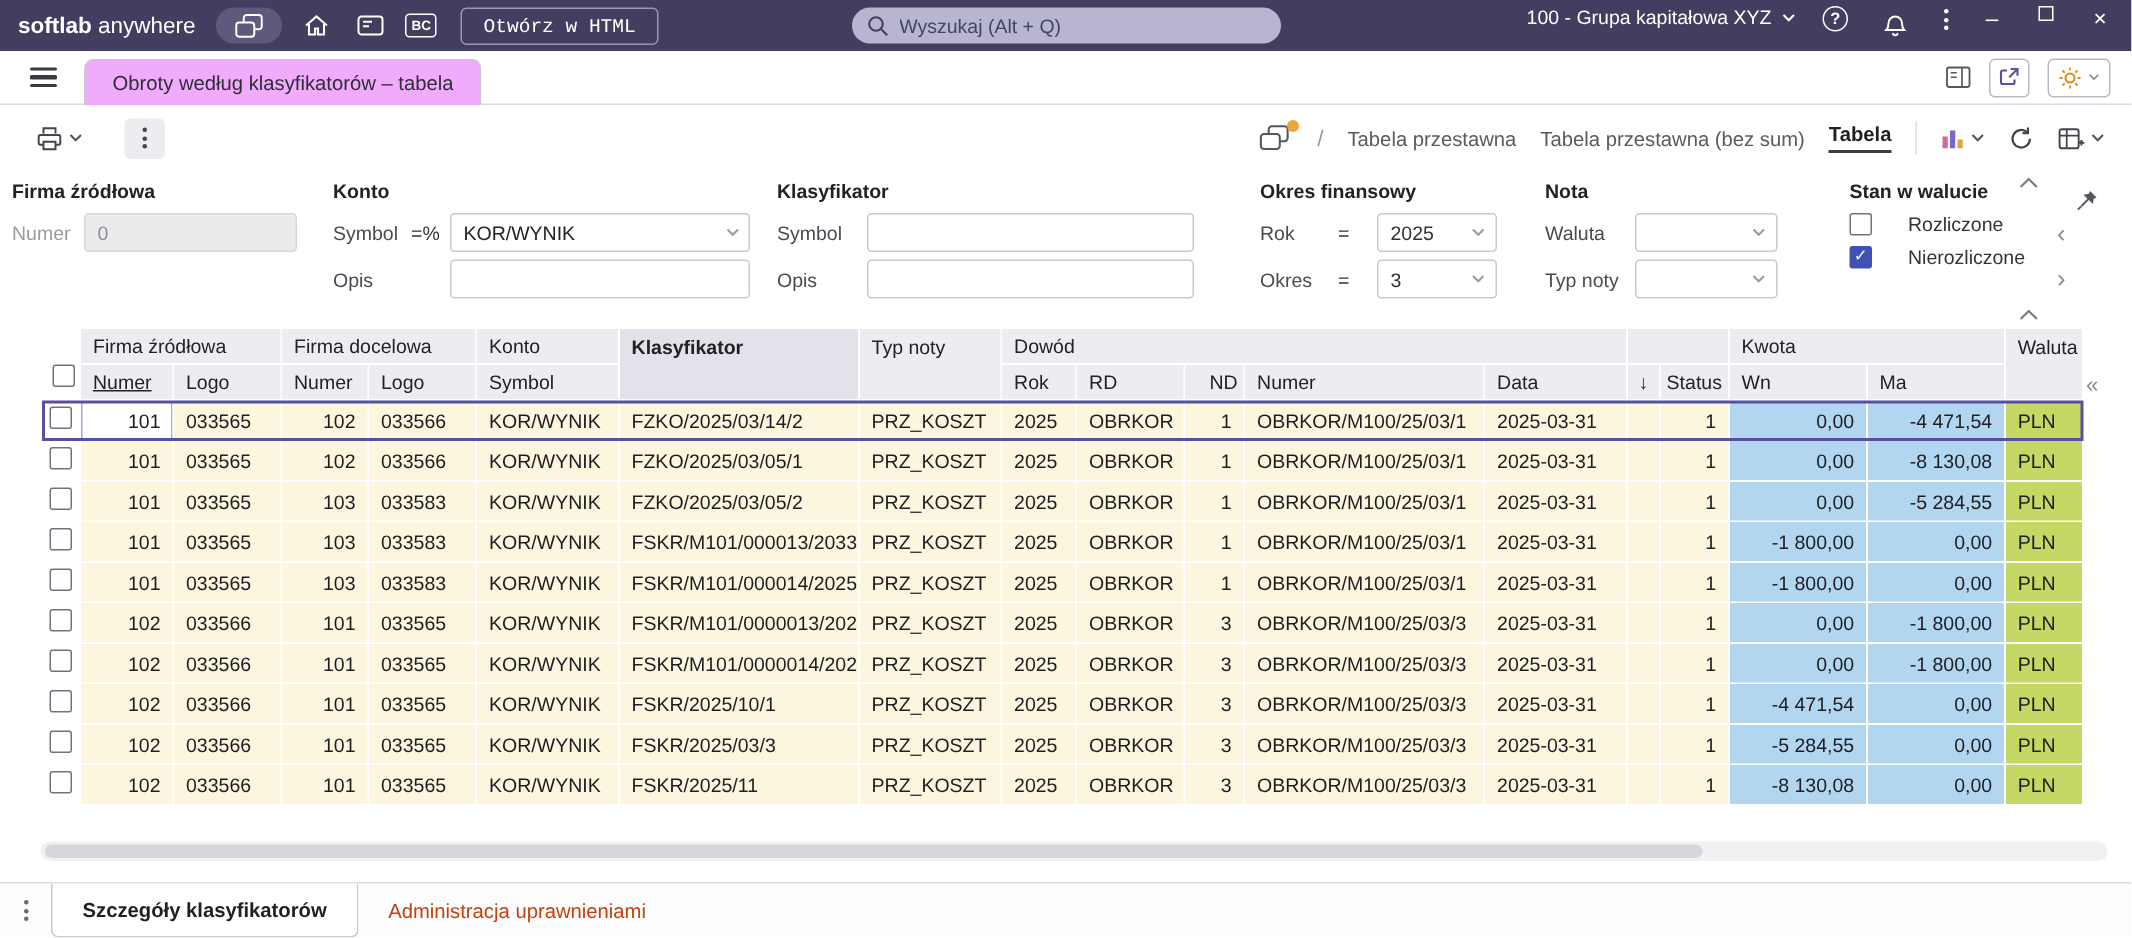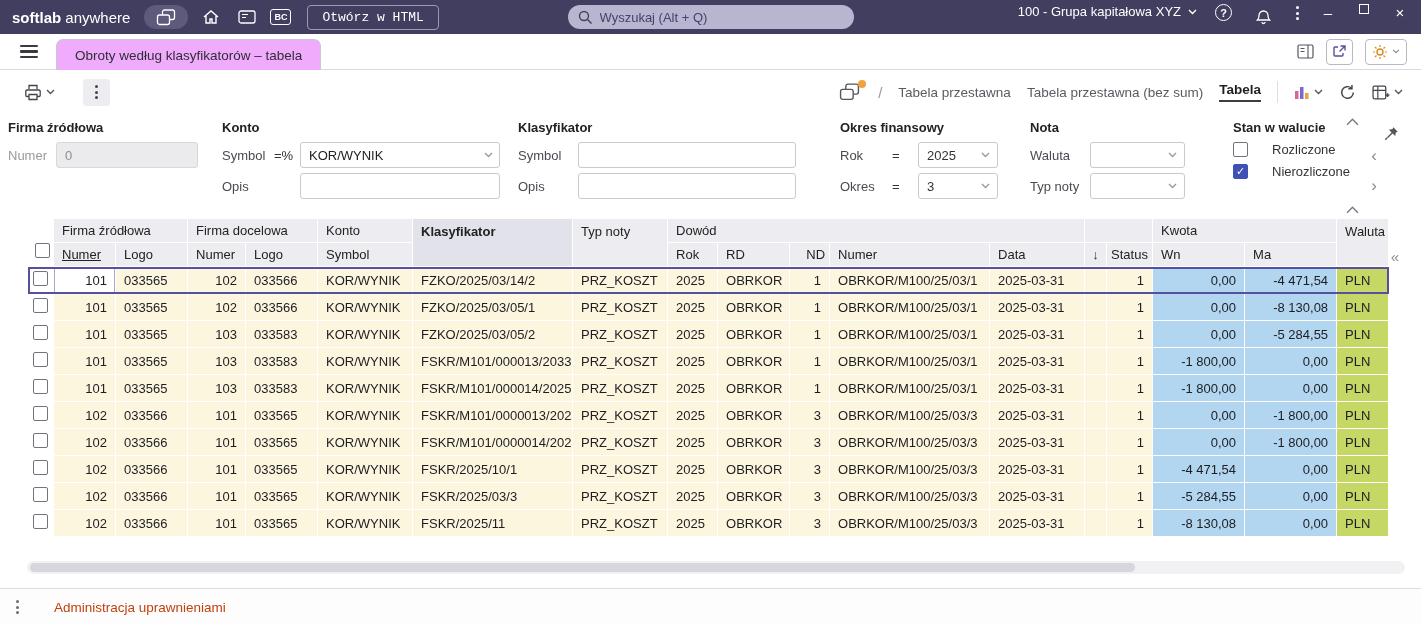--- a/index.html
+++ b/index.html
@@ -697,14 +697,15 @@
 <div class="spacer14"></div>
 
 <div class="bottom-tabs">
   <div class="bt-kebab">
     <div class="kebab-v">
         <i></i>
         <i></i>
         <i></i>
       </div>
   </div>
+  <div class="btab active">Szczegóły klasyfikatorów</div>
   <div class="btab">Administracja uprawnieniami</div>
 </div>
 
 </body></html>

